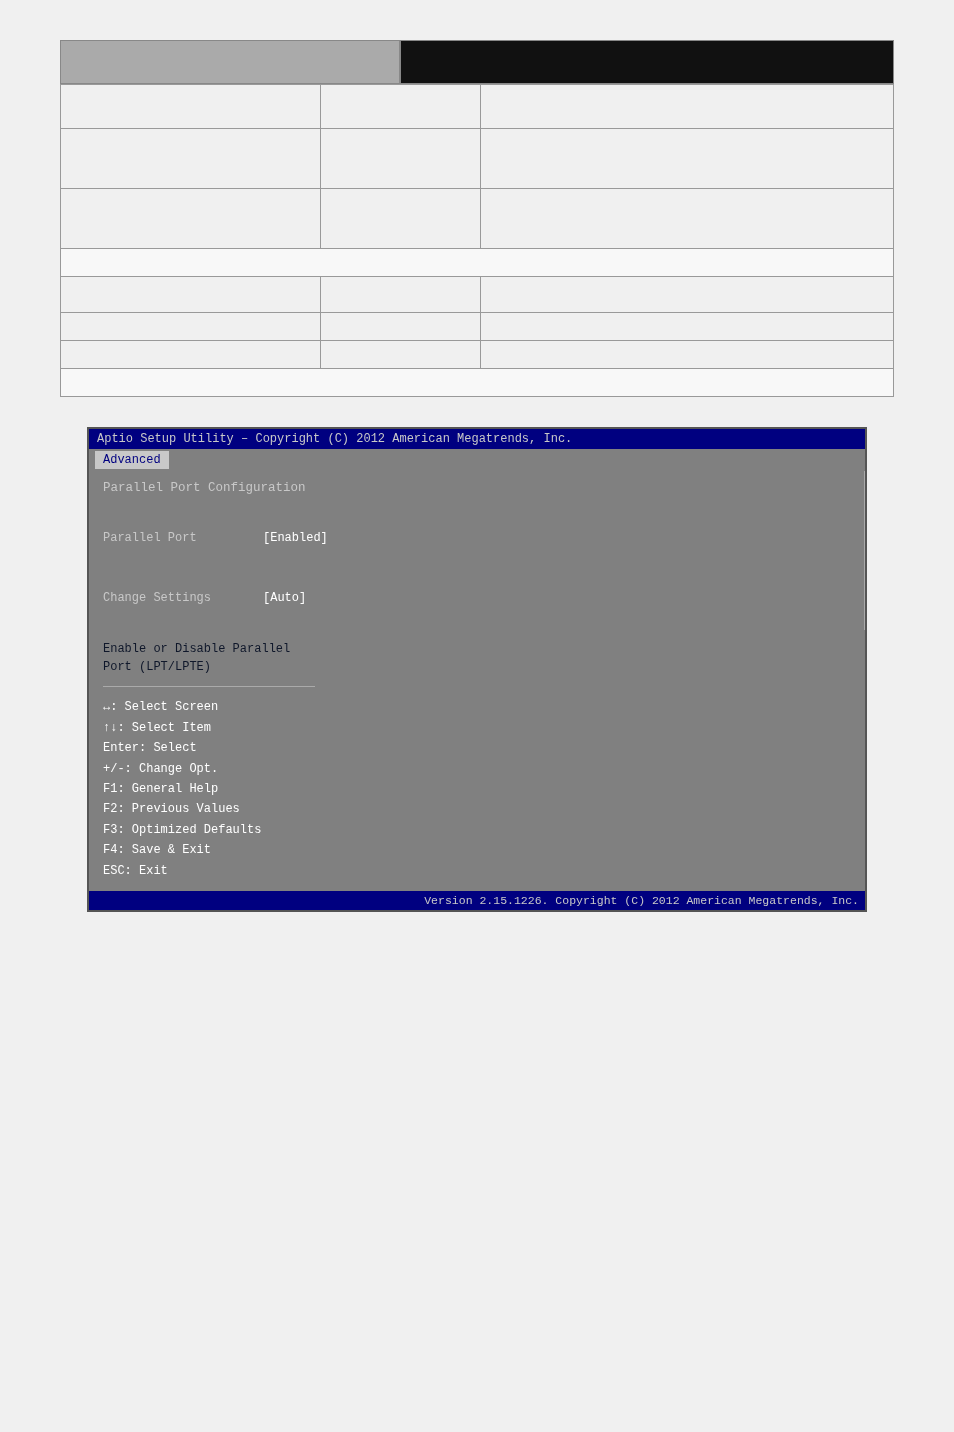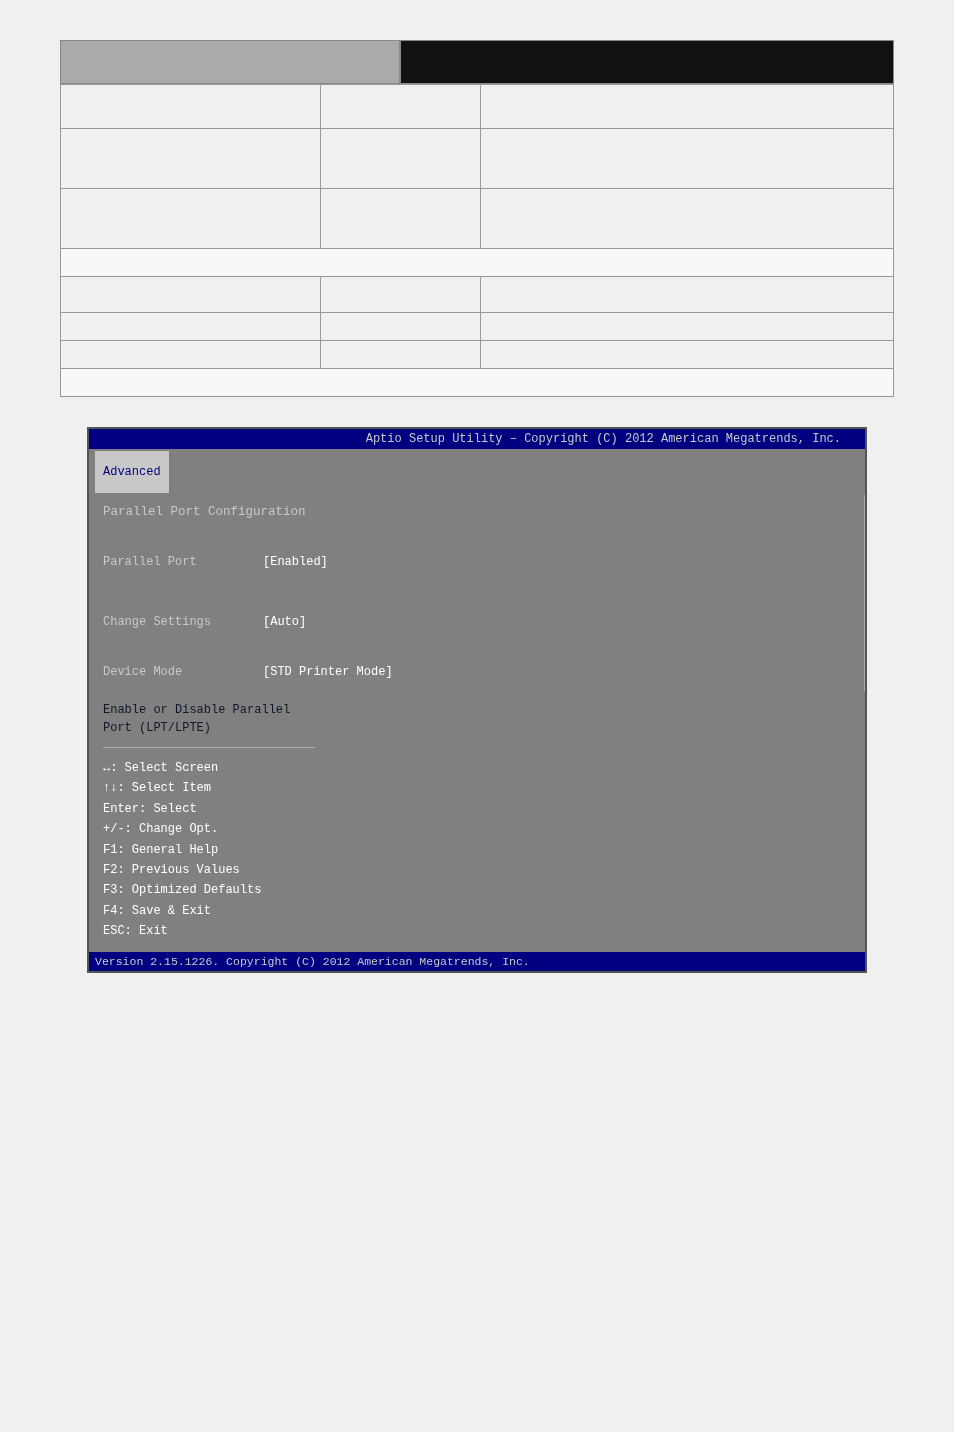--- a/index.html
+++ b/index.html
@@ -68,34 +68,34 @@
       max-width: 780px;
       margin: 0 auto;
       font-family: 'Courier New', Courier, monospace;
       font-size: 12.5px;
       color: #c8c8c8;
     }
 
     .bios-title-bar {
       background: #000080;
       color: #c8c8c8;
-      text-align: right;
-      padding: 3px 24px;
+      text-align: left;
+      padding: 3px 8px;
       font-size: 12px;
     }
 
     .bios-nav-bar {
       background: #808080;
       padding: 2px 6px;
       display: flex;
       gap: 0;
     }
 
     .bios-nav-item {
-      padding: 14px 8px;
+      padding: 2px 8px;
       color: #c8c8c8;
       font-size: 12px;
       cursor: pointer;
     }
     .bios-nav-item.active {
       background: #c8c8c8;
       color: #000080;
     }
 
     .bios-body {
@@ -152,21 +152,21 @@
 
     .bios-key-help {
       color: #ffffff;
       font-size: 12px;
       line-height: 1.7;
     }
 
     .bios-footer-bar {
       background: #000080;
       color: #c8c8c8;
-      text-align: left;
+      text-align: right;
       padding: 3px 6px;
       font-size: 11.5px;
     }
 
     .bios-spacer {
       flex: 1;
     }
   </style>
 </head>
 <body>
@@ -238,24 +238,20 @@
         <div class="bios-setting-row">
           <span class="bios-setting-label">Parallel Port</span>
           <span class="bios-setting-value">[Enabled]</span>
         </div>
 
         <div style="height:8px;"></div>
 
         <div class="bios-setting-row">
           <span class="bios-setting-label">Change Settings</span>
           <span class="bios-setting-value">[Auto]</span>
-        </div>
-        <div class="bios-setting-row">
-          <span class="bios-setting-label">Device Mode</span>
-          <span class="bios-setting-value">[STD Printer Mode]</span>
         </div>
       </div>
 
       <div class="bios-right">
         <div class="bios-help-text">Enable or Disable Parallel Port (LPT/LPTE)</div>
         <div class="bios-spacer"></div>
         <hr class="bios-divider">
         <div class="bios-key-help">
           <div>↔: Select Screen</div>
           <div>↑↓: Select Item</div>

